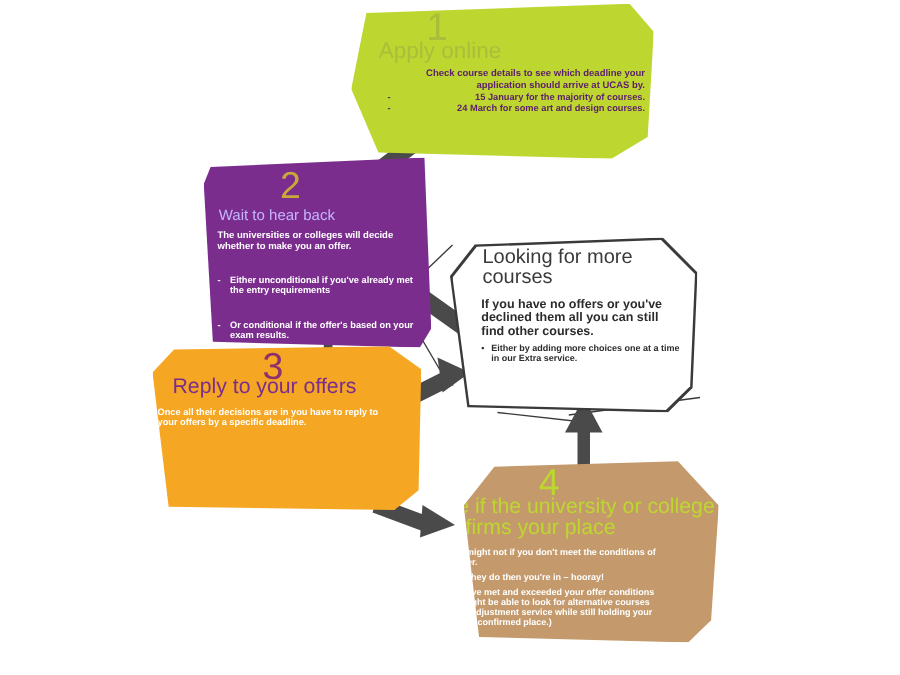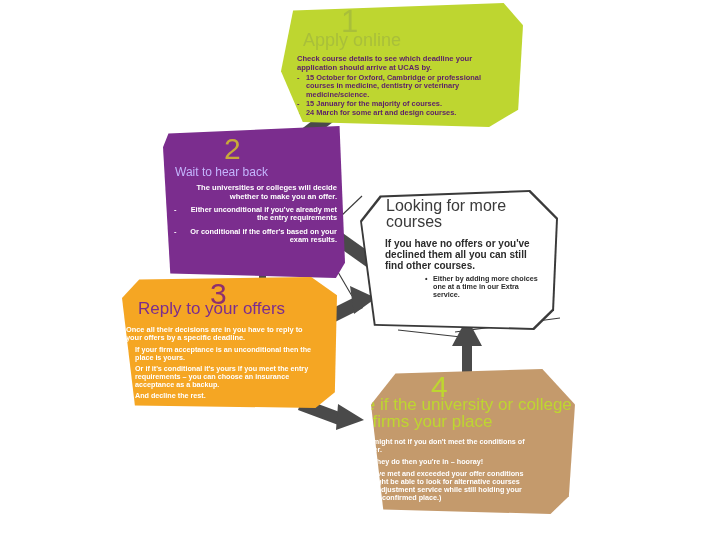--- a/index.html
+++ b/index.html
@@ -15,34 +15,34 @@
   .card ul{margin:0;padding:0;list-style:none;}
   .card li{position:relative;padding-left:9px;font-weight:bold;line-height:1.12;margin-top:1px;}
   .card li:before{content:"-";position:absolute;left:0;top:0;}
 
   
   #step1{left:281px;top:3px;width:242px;height:124px;
      background:#bed630;
      clip-path:polygon(5% 6%, 92% 0%, 100% 18%, 98% 86%, 86% 100%, 9% 96%, 0% 55%);}
   #step1 .num{left:60px;top:3px;font-size:31px;color:#a9bf3a;}
   #step1 h2{position:absolute;left:22px;top:28px;font-size:18px;color:#a9bf3a;}
-  #step1 .body{position:absolute;left:16px;top:52px;width:206px;font-size:7.4px;color:#5b1f6a;}
+  #step1 .body{position:absolute;left:29px;top:52px;width:206px;font-size:7.4px;color:#5b1f6a;text-align:right;}
   #step1 .lead{font-size:7.6px;}
   #step1 ul{margin-top:2px;}
 
   
   #step2{left:163px;top:126px;width:182px;height:152px;
      background:#7b2d8e;
      clip-path:polygon(3% 5%, 97% 0%, 100% 90%, 95% 100%, 4% 97%, 0% 14%);}
   #step2 .num{left:61px;top:8px;font-size:30px;color:#c8a93a;}
   #step2 h2{position:absolute;left:12px;top:40px;font-size:12px;color:#c4b5fd;}
-  #step2 .body{position:absolute;left:11px;top:58px;width:163px;font-size:7.4px;color:#ffffff;text-align:right;}
+  #step2 .body{position:absolute;left:11px;top:58px;width:163px;font-size:7.4px;color:#ffffff;}
   #step2 .lead{font-size:7.6px;}
   #step2 ul{margin-top:4px;}
-  #step2 li{padding-left:10px;margin-top:5px;}
+  #step2 li{padding-left:10px;margin-top:19px;}
 
   
   #step3{left:122px;top:277px;width:215px;height:131px;
      background:#f5a623;
      clip-path:polygon(8% 2%, 88% 0%, 100% 14%, 99% 88%, 90% 100%, 6% 98%, 0% 16%);}
   #step3 .num{left:88px;top:2px;font-size:30px;color:#8e2f6e;}
   #step3 h2{position:absolute;left:16px;top:23px;font-size:17px;color:#7b2d8e;}
   #step3 .body{position:absolute;left:4px;top:49px;width:190px;font-size:7.2px;color:#ffffff;}
   #step3 .lead{font-size:7.4px;}
   #step3 ul{margin-top:3px;}
@@ -54,21 +54,21 @@
      clip-path:polygon(10% 4%, 86% 0%, 100% 20%, 98% 86%, 88% 100%, 7% 97%, 0% 22%);}
   #whiteborder{left:360px;top:190px;width:198px;height:140px;background:#3a3a3a;
      clip-path:polygon(10% 4%, 86% 0%, 100% 20%, 98% 86%, 88% 100%, 7% 97%, 0% 22%);}
   #whitefill{left:362px;top:192px;width:194px;height:136px;background:#ffffff;
      clip-path:polygon(10% 4%, 86% 0%, 100% 20%, 98% 86%, 88% 100%, 7% 97%, 0% 22%);}
   #white h2{position:absolute;left:26px;top:20px;font-size:16px;color:#3a3a3a;width:150px;}
   #white .body{position:absolute;left:25px;top:60px;width:160px;font-size:7.2px;color:#2b2b2b;}
   #white .lead{font-size:10px;}
   #white ul{margin-top:3px;}
   #white li:before{content:"\2022";}
-  #white li{padding-left:8px;margin-top:3px;margin-left:40px;}
+  #white li{padding-left:8px;margin-top:3px;}
 
   
   #step4{left:371px;top:366px;width:204px;height:148px;
      background:#c49a6c;
      clip-path:polygon(12% 5%, 84% 2%, 100% 26%, 97% 88%, 88% 100%, 6% 97%, 0% 26%);}
   #step4 .num{left:60px;top:6px;font-size:30px;color:#bed630;}
   #step4 h2{position:absolute;left:-26px;top:30px;font-size:17px;color:#bed630;width:230px;}
   #step4 .body{position:absolute;left:-26px;top:68px;width:180px;font-size:7.2px;color:#ffffff;}
   #step4 ul{margin-top:0;}
   #step4 li{margin-top:4px;}
@@ -120,21 +120,20 @@
       <polygon points="452,346 482,346 467,318"></polygon>
     </g>
   </svg>
 
   <div class="card" id="step1">
     <div class="num">1</div>
     <h2>Apply online</h2>
     <div class="body">
       <p class="lead">Check course details to see which deadline your application should arrive at UCAS by.</p>
       <ul>
-        <li>15 October for Oxford, Cambridge or professional courses in medicine, dentistry or veterinary medicine/science.</li>
         <li>15 January for the majority of courses.</li>
         <li>24 March for some art and design courses.</li>
       </ul>
     </div>
   </div>
 
   <div class="card" id="step2">
     <div class="num">2</div>
     <h2>Wait to hear back</h2>
     <div class="body">
@@ -144,25 +143,20 @@
         <li>Or conditional if the offer's based on your exam results.</li>
       </ul>
     </div>
   </div>
 
   <div class="card" id="step3">
     <div class="num">3</div>
     <h2>Reply to your offers</h2>
     <div class="body">
       <p class="lead">Once all their decisions are in you have to reply to your offers by a specific deadline.</p>
-      <ul>
-        <li>If your firm acceptance is an unconditional then the place is yours.</li>
-        <li>Or if it's conditional it's yours if you meet the entry requirements – you can choose an insurance acceptance as a backup.</li>
-        <li>And decline the rest.</li>
-      </ul>
     </div>
   </div>
 
   <div class="card" id="whiteborder"></div>
   <div class="card" id="whitefill"></div>
   <div class="card" id="white" style="background:transparent;border:none;clip-path:none;">
     <h2>Looking for more courses</h2>
     <div class="body">
       <p class="lead">If you have no offers or you've declined them all you can still find other courses.</p>
       <ul>

